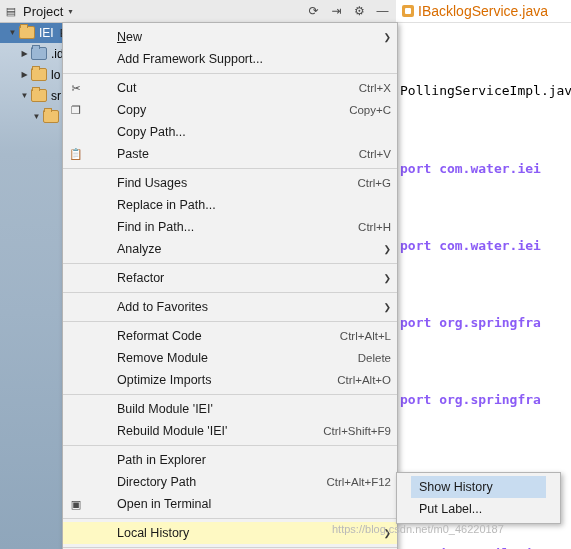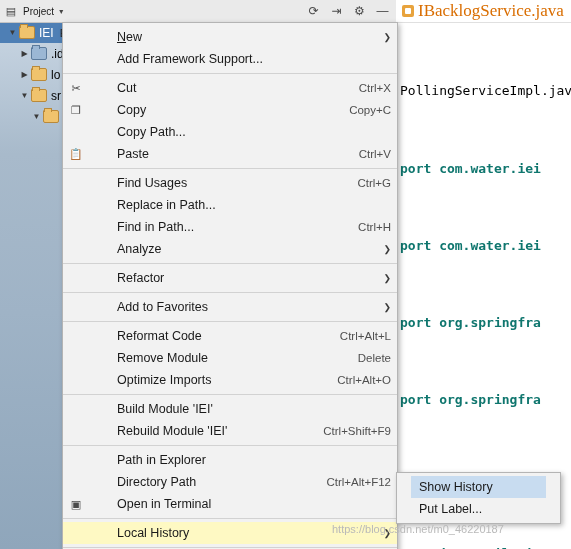--- a/index.html
+++ b/index.html
@@ -35,21 +35,21 @@
   }
   .tool-header .th-icon {
     width: 16px; height: 16px;
     margin-left: 3px;
     display: flex; align-items: center; justify-content: center;
     color: #4a4a4a;
     font-size: 11px;
   }
   .tool-header .th-title {
     margin-left: 4px;
-    font-size: 10px;
+    font-size: 13px;
     color: #1a1a1a;
   }
   .tool-header .th-caret {
     margin-left: 5px;
     font-size: 8px;
     color: #444;
   }
   .tool-header .th-right {
     margin-left: auto;
     display: flex;
@@ -85,34 +85,33 @@
   }
   .editor-tab .tab-icon::after {
     content: "";
     position: absolute;
     left: 3px; top: 3px;
     width: 6px; height: 6px;
     background: #ffffff;
     border-radius: 1px;
   }
   .editor-tab .tab-label {
-    font-size: 17px;
+    font-size: 14px;
     color: #d96d00;
-    font-family: Liberation Serif, serif;
   }
   .code {
     padding: 4px 0 0 4px;
     font-family: "DejaVu Sans Mono", monospace;
     font-size: 13px;
     line-height: 25.7px;
     white-space: pre;
     color: #000000;
   }
   .code .ln { display: block; height: 25.7px; }
-  .kw   { color: #0f766e; font-weight: bold; }
+  .kw   { color: #8b5cf6; font-weight: bold; }
   .id   { color: #000000; }
 
   
   .tree {
     position: absolute;
     left: 0; top: 22px;
     width: 396px; height: 527px;
     background: linear-gradient(#c9d6e3 0%, #a8bacb 25%, #9fb3c6 55%, #8fa6bb 100%);
   }
   .tree-row {

